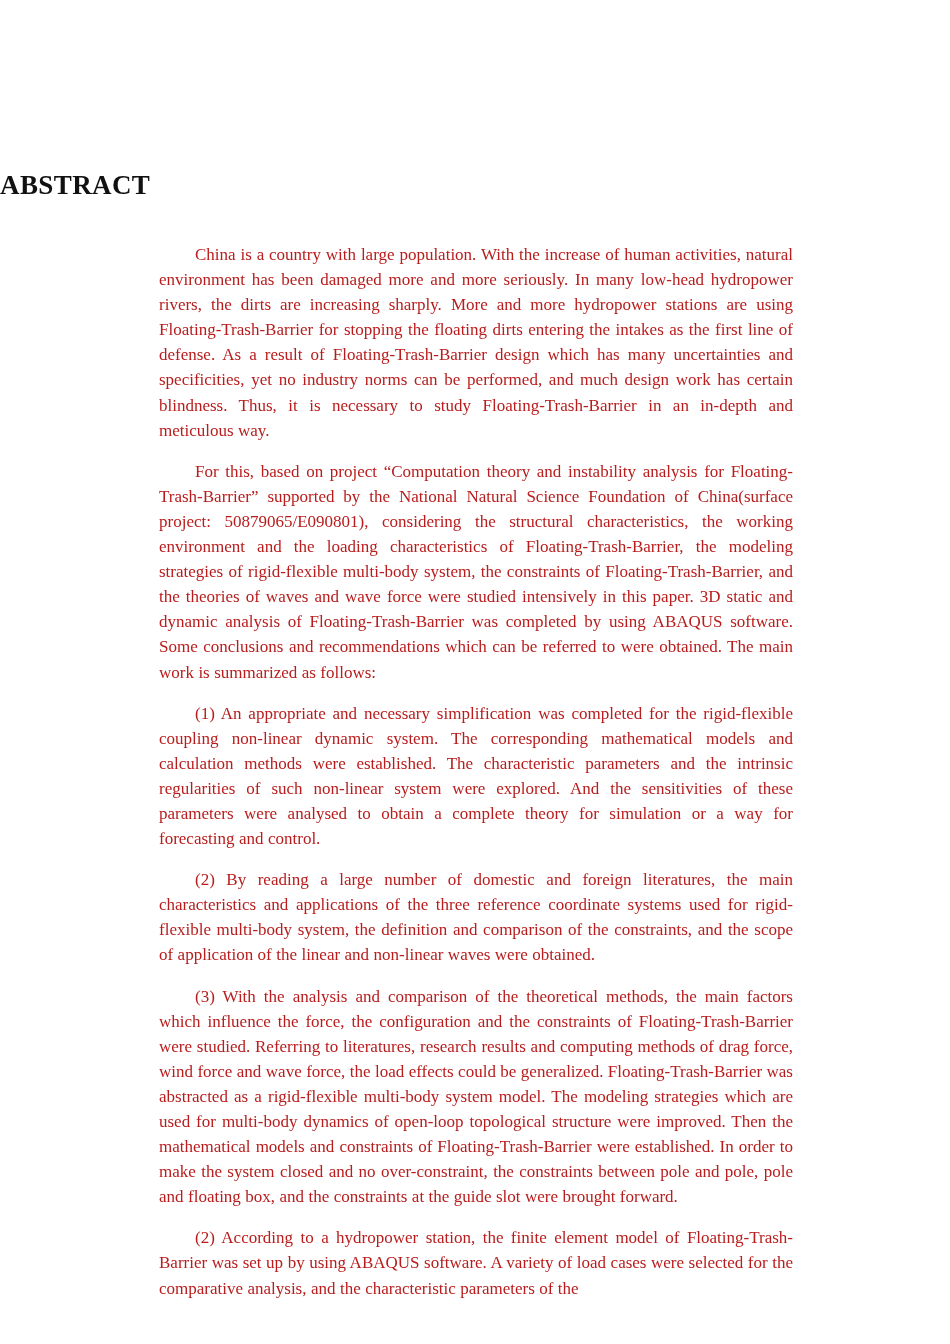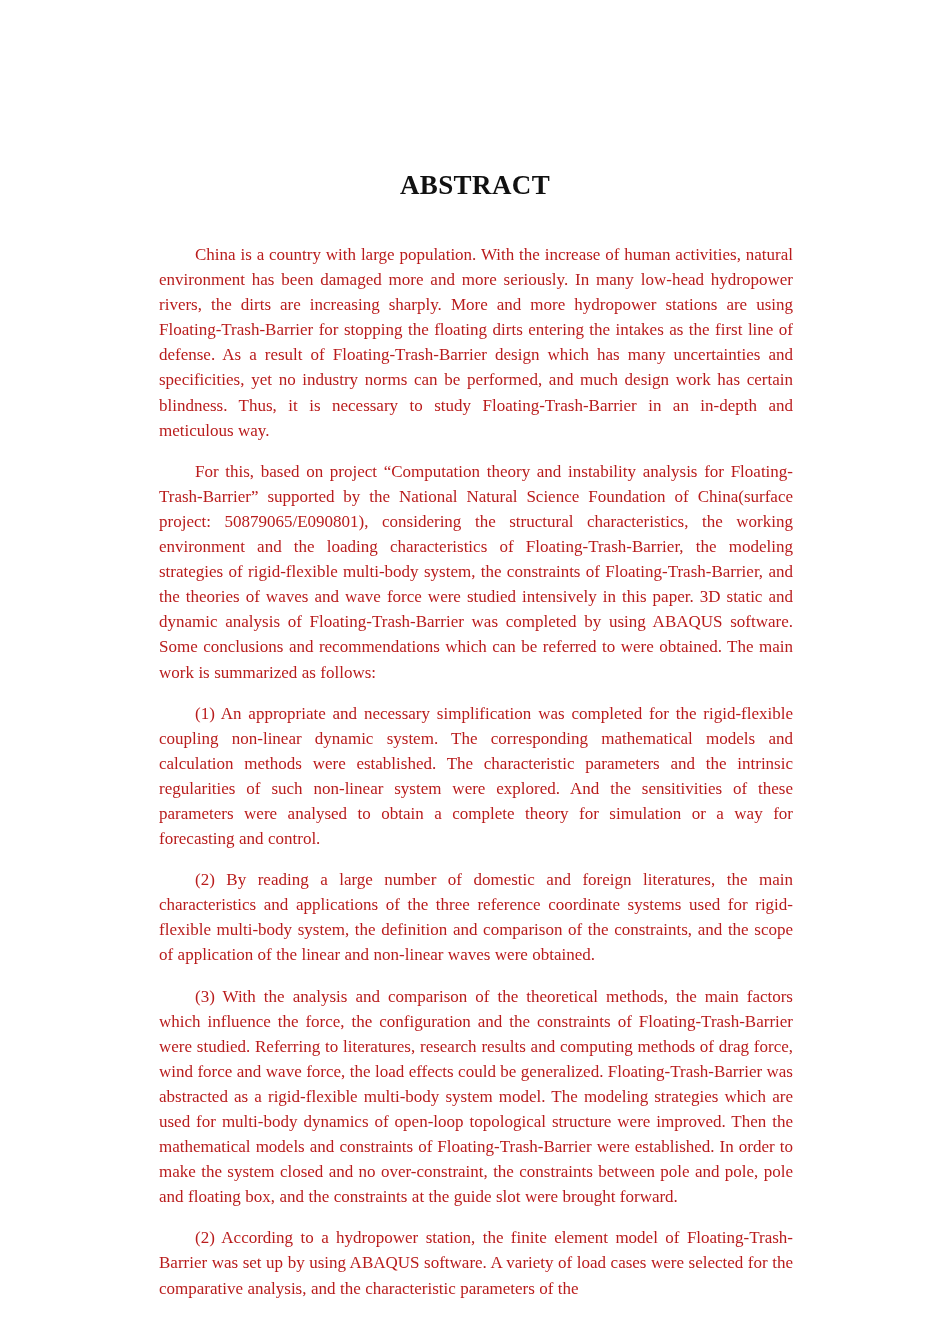--- a/index.html
+++ b/index.html
@@ -21,21 +21,20 @@
     height: 1344px;
     background: #ffffff;
     box-sizing: border-box;
   }
 
   .page-title {
     position: absolute;
     top: 152px;
     left: 0;
     width: 950px;
-    text-align: center;
     font-size: 27px;
     font-weight: bold;
     letter-spacing: 0.4px;
     font-family: "Liberation Serif", "DejaVu Serif", serif;
     color: #111111;
   }
 
   .body-text {
     position: absolute;
     top: 226px;

